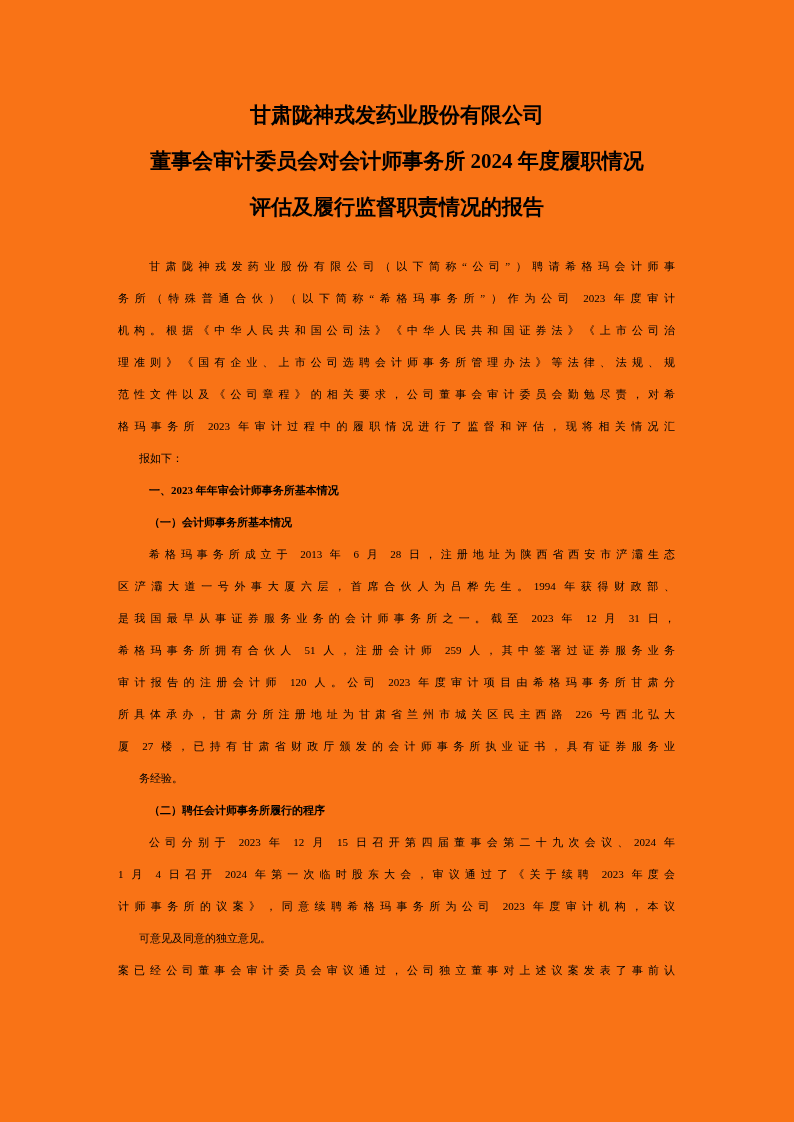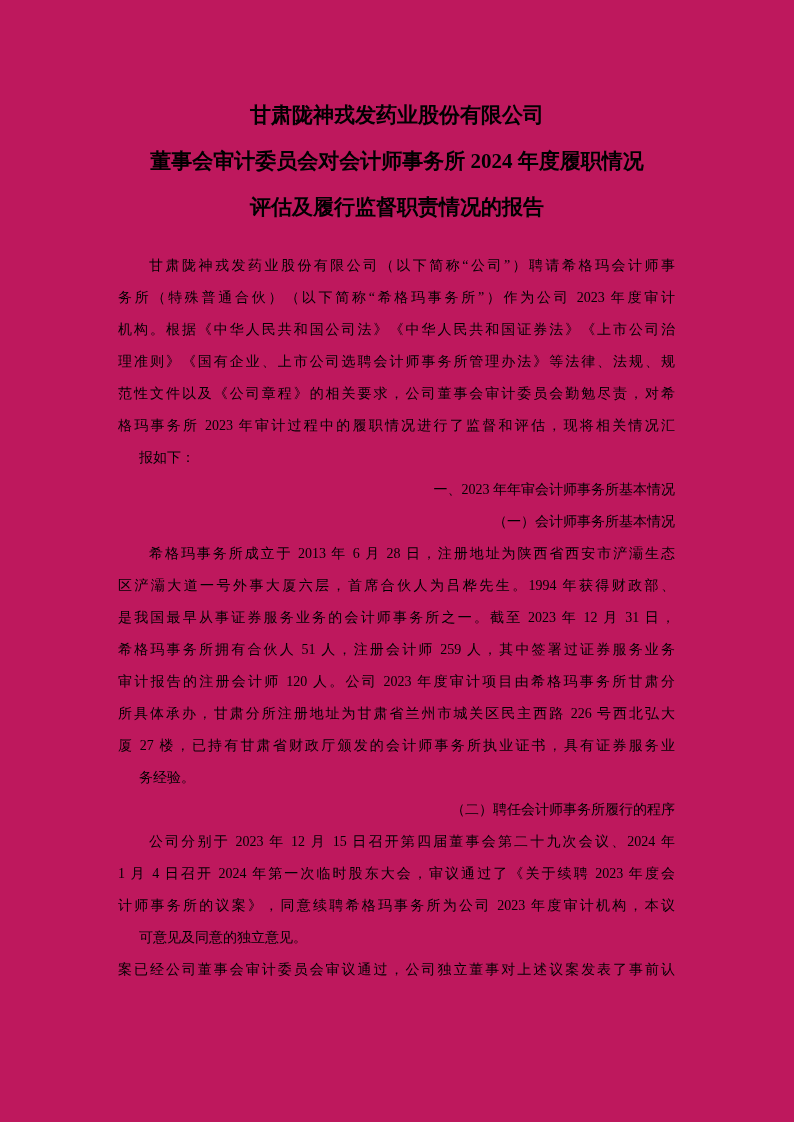--- a/index.html
+++ b/index.html
@@ -4,60 +4,59 @@
 <style>
   html, body {
     margin: 0;
     padding: 0;
     background: #ffffff;
   }
   .page {
     position: relative;
     width: 794px;
     height: 1122px;
-    background: #be185d;
+    background: #f97316;
     overflow: hidden;
     font-family: "Liberation Serif", "DejaVu Serif", serif;
     color: #000000;
   }
   .title-block {
     position: absolute;
     top: 92px;
     left: 0;
     width: 794px;
     text-align: center;
     font-weight: bold;
     font-size: 21px;
     line-height: 46px;
   }
   .doc-body {
     position: absolute;
     top: 250px;
     left: 118px;
     width: 557px;
-    font-size: 14px;
+    font-size: 11px;
     line-height: 32px;
   }
   .line {
     text-align: justify;
     text-align-last: justify;
     white-space: nowrap;
   }
   .line.first {
     text-indent: 31px;
   }
   .line.last {
     text-align-last: left;
     margin-left: 21px;
   }
   .heading {
-    font-weight: normal;
+    font-weight: bold;
     padding-left: 31px;
     white-space: nowrap;
-    text-align: right;
   }
 </style>
 </head>
 <body>
 
 <div class="page">
   <div class="title-block">
     <div>甘肃陇神戎发药业股份有限公司</div>
     <div>董事会审计委员会对会计师事务所 2024 年度履职情况</div>
     <div>评估及履行监督职责情况的报告</div>

